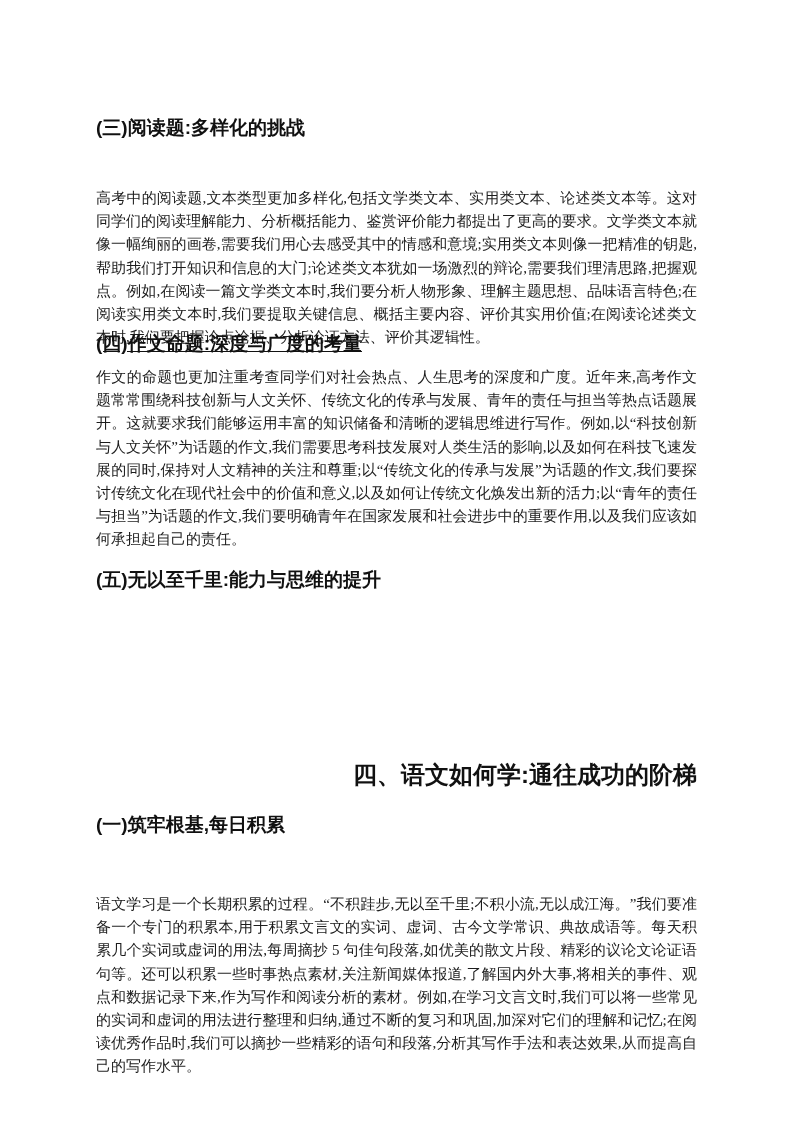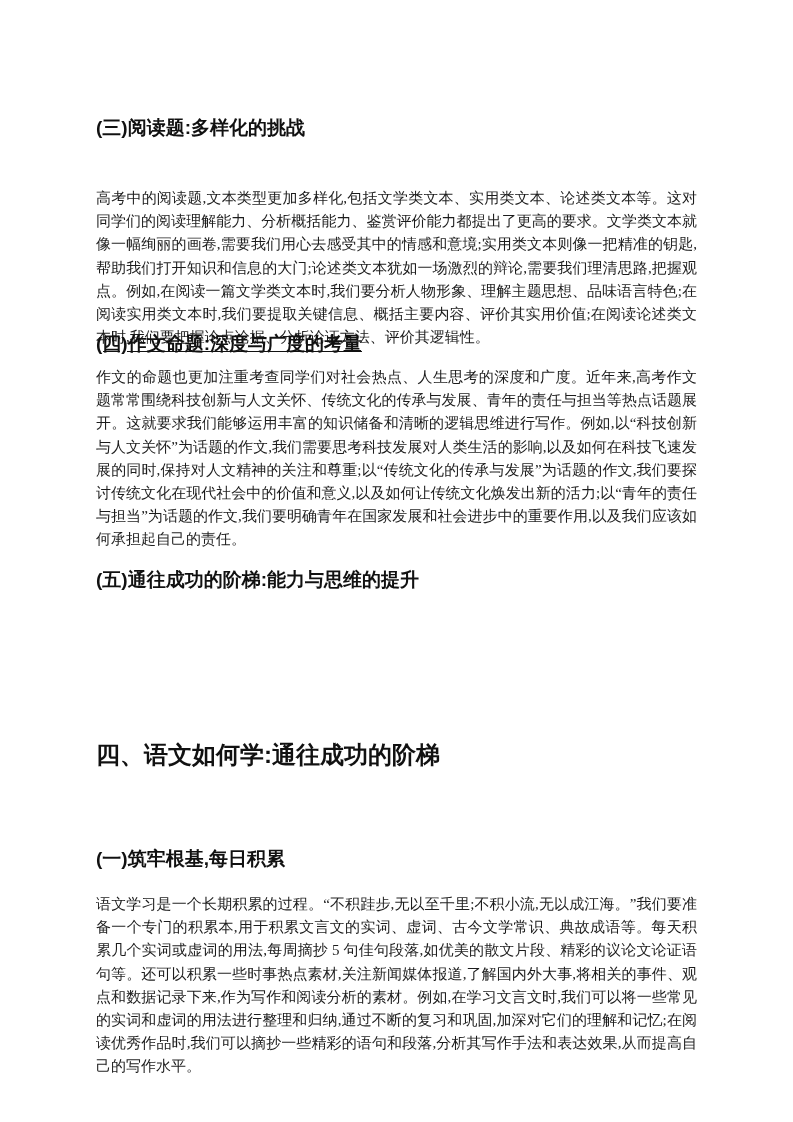--- a/index.html
+++ b/index.html
@@ -53,22 +53,22 @@
 <div class="page">
 
   <h3 class="block sub-heading" style="top: 97px;">(三)阅读题:多样化的挑战</h3>
 
   <p class="block body-para" style="top: 139px; margin-top: 48px;">高考中的阅读题,文本类型更加多样化,包括文学类文本、实用类文本、论述类文本等。这对同学们的阅读理解能力、分析概括能力、鉴赏评价能力都提出了更高的要求。文学类文本就像一幅绚丽的画卷,需要我们用心去感受其中的情感和意境;实用类文本则像一把精准的钥匙,帮助我们打开知识和信息的大门;论述类文本犹如一场激烈的辩论,需要我们理清思路,把握观点。例如,在阅读一篇文学类文本时,我们要分析人物形象、理解主题思想、品味语言特色;在阅读实用类文本时,我们要提取关键信息、概括主要内容、评价其实用价值;在阅读论述类文本时,我们要把握论点论据、分析论证方法、评价其逻辑性。</p>
 
   <h3 class="block sub-heading" style="top: 313px; text-decoration: underline;">(四)作文命题:深度与广度的考量</h3>
 
   <p class="block body-para" style="top: 355px; margin-top: 11px;">作文的命题也更加注重考查同学们对社会热点、人生思考的深度和广度。近年来,高考作文题常常围绕科技创新与人文关怀、传统文化的传承与发展、青年的责任与担当等热点话题展开。这就要求我们能够运用丰富的知识储备和清晰的逻辑思维进行写作。例如,以“科技创新与人文关怀”为话题的作文,我们需要思考科技发展对人类生活的影响,以及如何在科技飞速发展的同时,保持对人文精神的关注和尊重;以“传统文化的传承与发展”为话题的作文,我们要探讨传统文化在现代社会中的价值和意义,以及如何让传统文化焕发出新的活力;以“青年的责任与担当”为话题的作文,我们要明确青年在国家发展和社会进步中的重要作用,以及我们应该如何承担起自己的责任。</p>
 
-  <h3 class="block sub-heading" style="top: 549px;">(五)通往成功的阶梯:能力与思维的提升</h3>
+  <h3 class="block sub-heading" style="top: 549px;">(五)无以至千里:能力与思维的提升</h3>
 
 
-  <h2 class="block chapter-heading" style="top: 720px;">四、语文如何学:通往成功的阶梯</h2>
+  <h2 class="block chapter-heading" style="top: 740px; text-align: right;">四、语文如何学:通往成功的阶梯</h2>
 
-  <h3 class="block sub-heading" style="top: 828px;">(一)筑牢根基,每日积累</h3>
+  <h3 class="block sub-heading" style="top: 794px;">(一)筑牢根基,每日积累</h3>
 
   <p class="block body-para" style="top: 878px;">语文学习是一个长期积累的过程。“不积跬步,无以至千里;不积小流,无以成江海。”我们要准备一个专门的积累本,用于积累文言文的实词、虚词、古今文学常识、典故成语等。每天积累几个实词或虚词的用法,每周摘抄 5 句佳句段落,如优美的散文片段、精彩的议论文论证语句等。还可以积累一些时事热点素材,关注新闻媒体报道,了解国内外大事,将相关的事件、观点和数据记录下来,作为写作和阅读分析的素材。例如,在学习文言文时,我们可以将一些常见的实词和虚词的用法进行整理和归纳,通过不断的复习和巩固,加深对它们的理解和记忆;在阅读优秀作品时,我们可以摘抄一些精彩的语句和段落,分析其写作手法和表达效果,从而提高自己的写作水平。</p>
 
 </div>
 
 </body></html>

